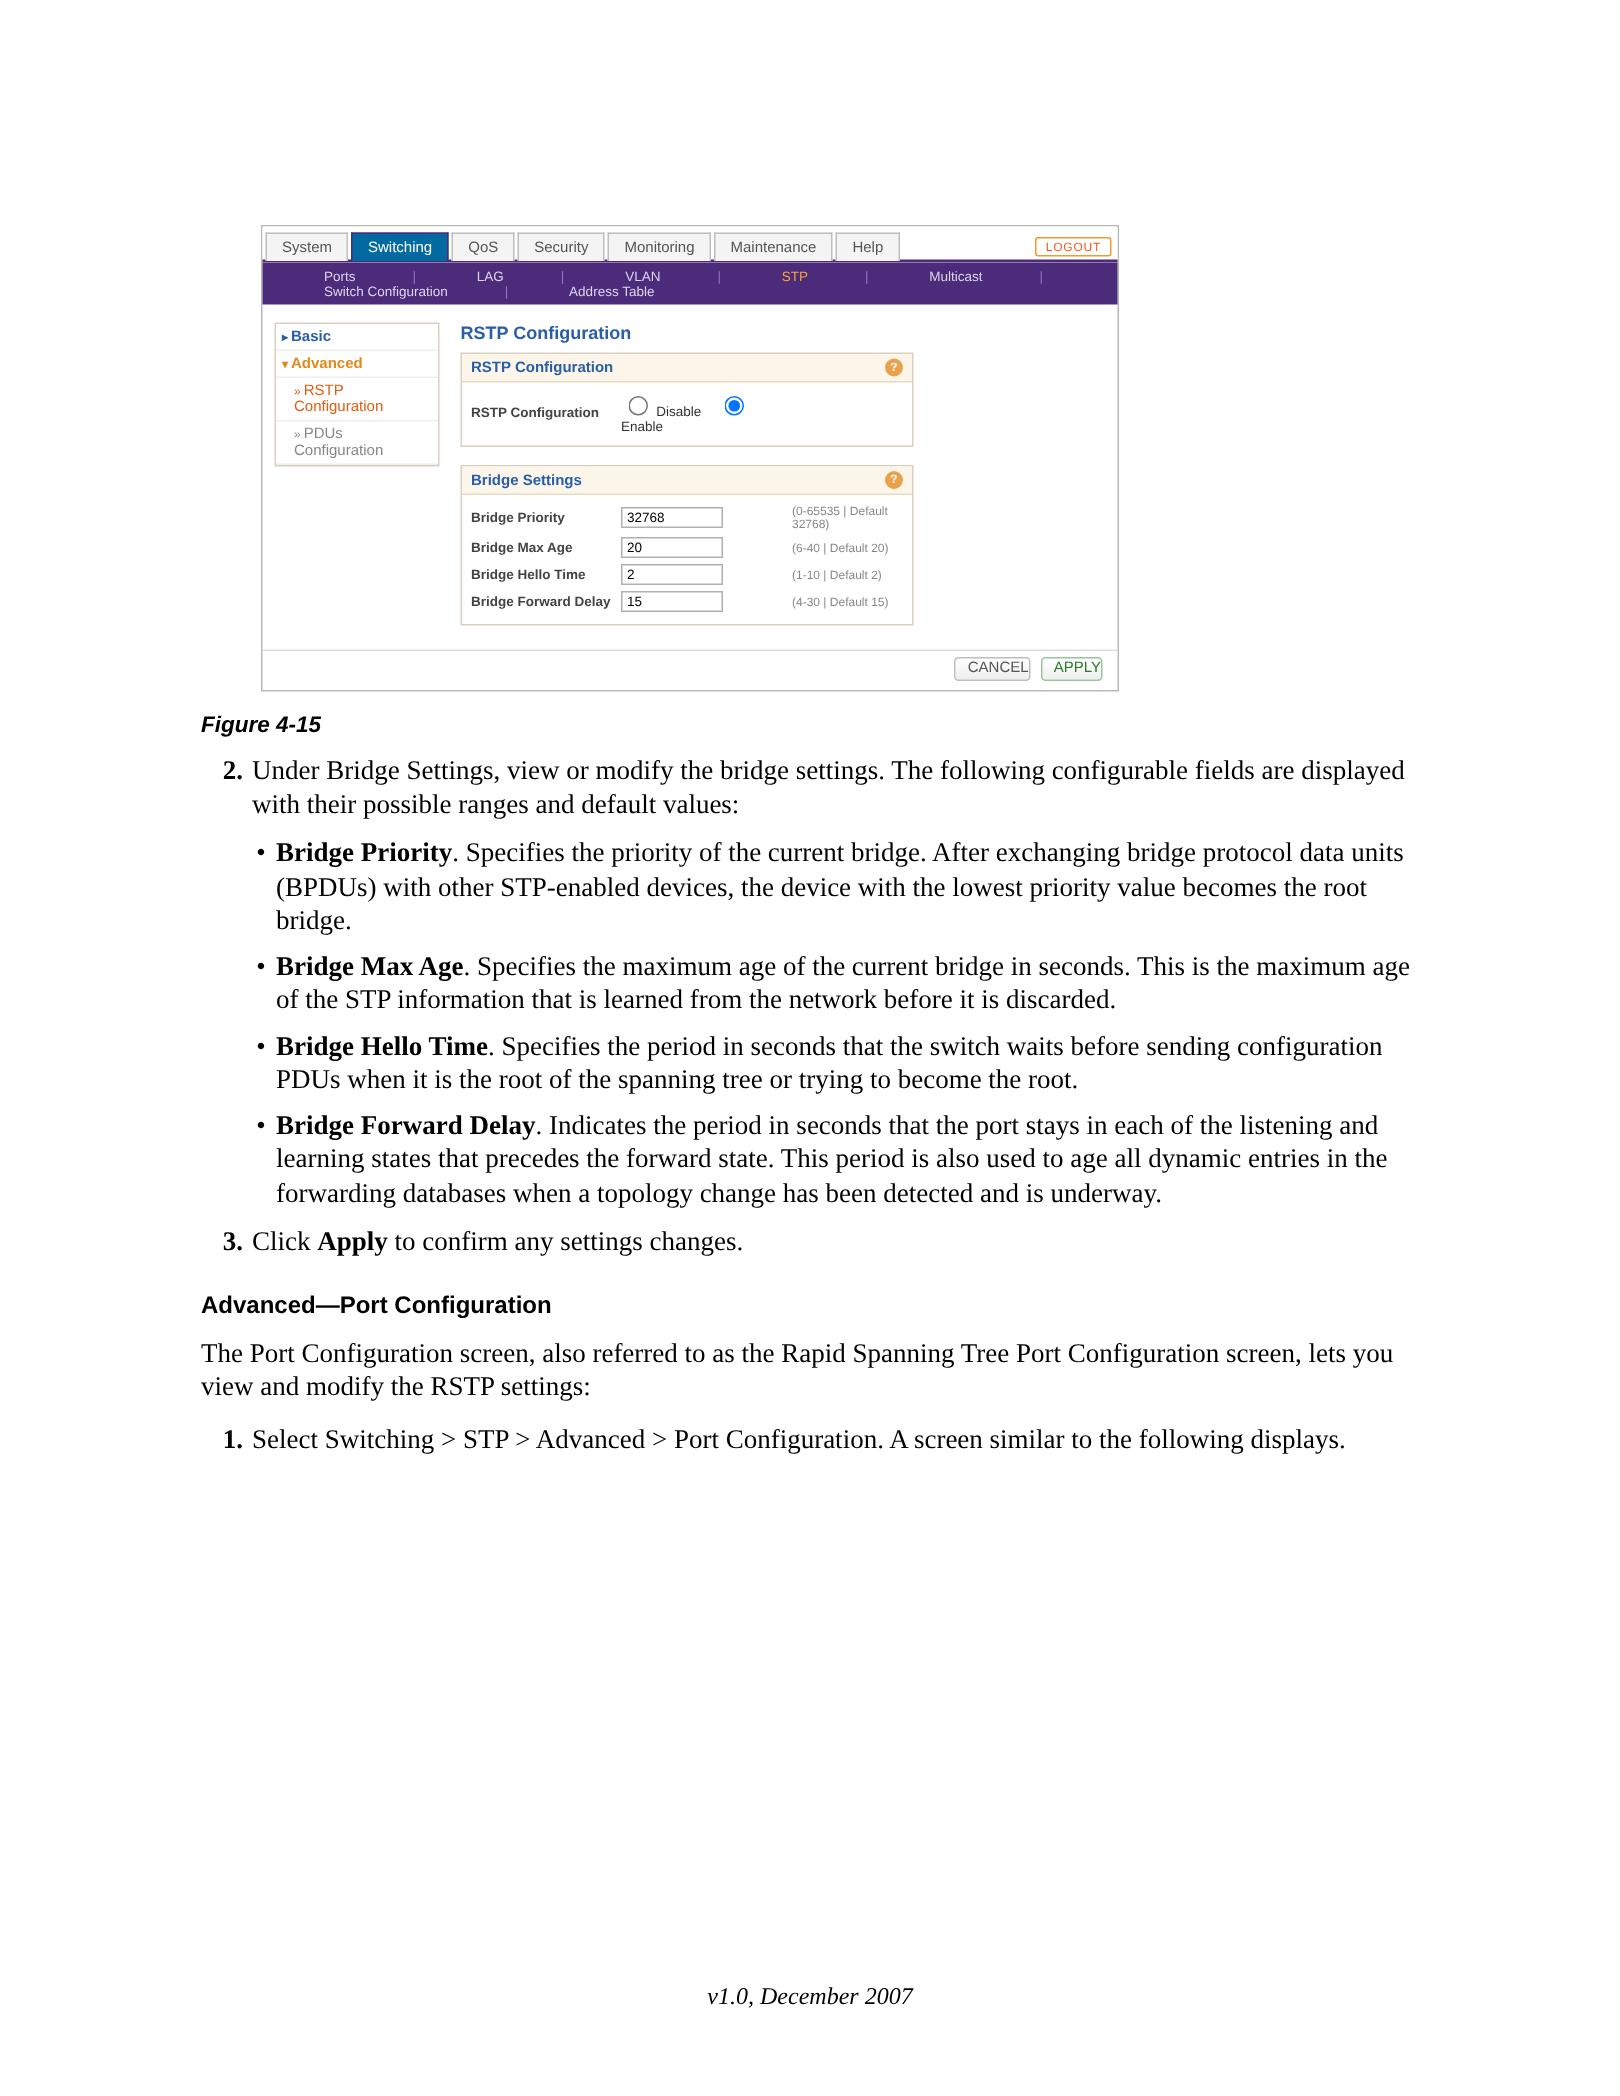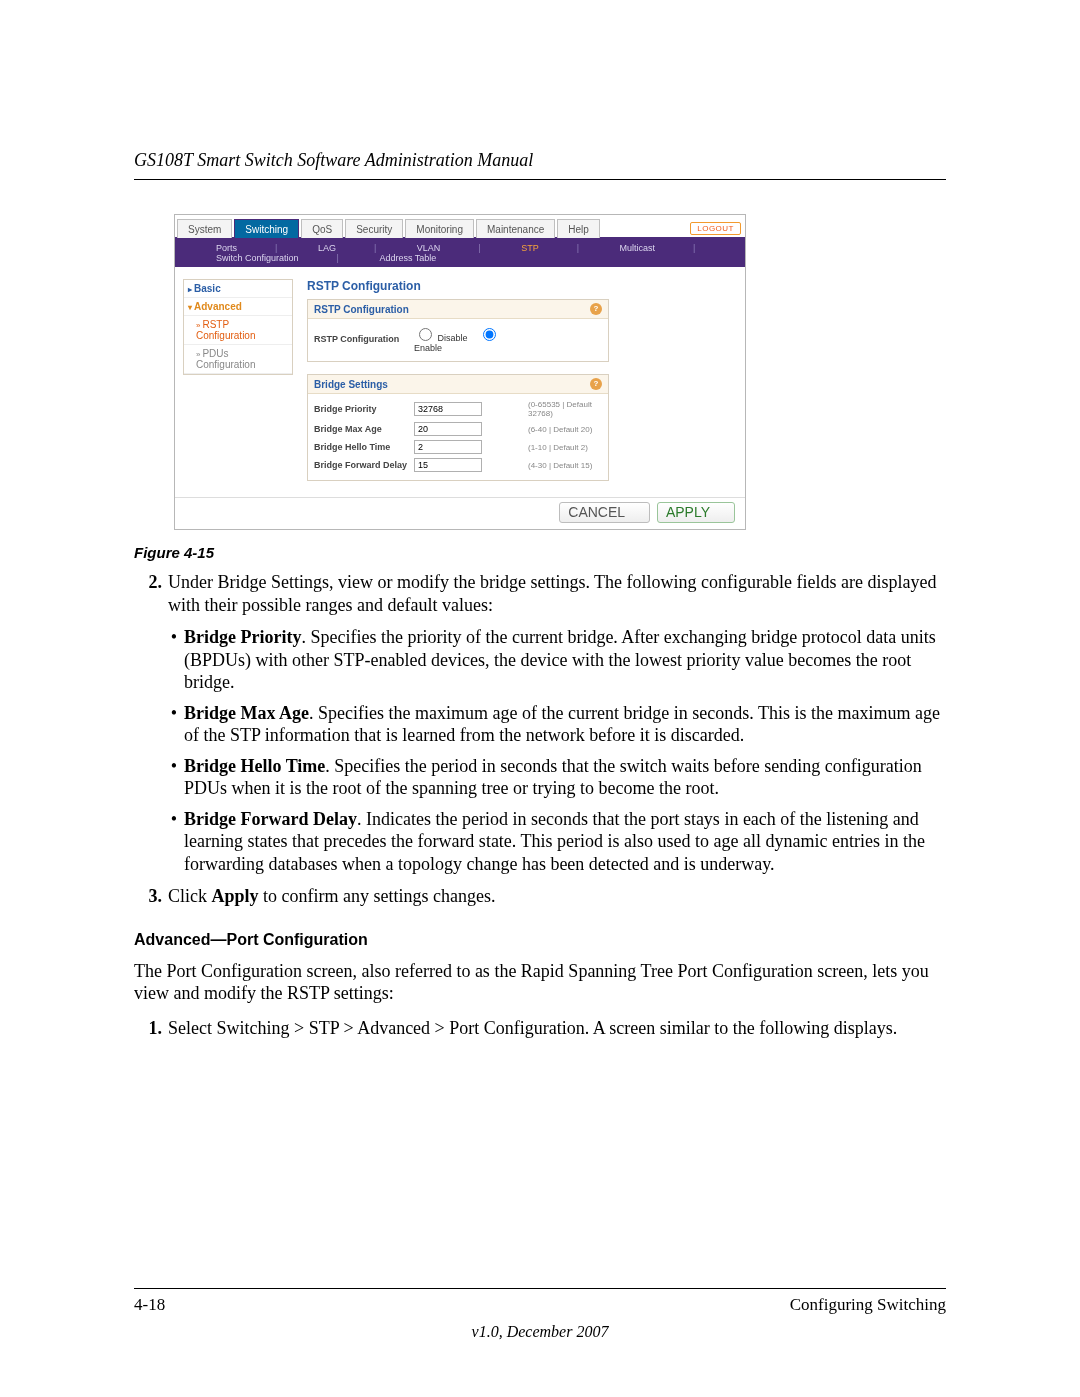--- a/index.html
+++ b/index.html
@@ -153,22 +153,22 @@
   .ui-footer {
     border-top: 1px solid #ddd;
     text-align: right;
     padding: 4px 10px 6px 10px;
   }
   .pill-btn {
     display: inline-block;
     border: 1px solid #bdbdbd;
     border-radius: 3px;
     background: linear-gradient(#fff, #eee);
-    padding: 1px 24px 2px 8px;
-    font-size: 14px;
+    padding: 1px 0 2px 8px;
+    font-size: 10px;
     color: #555;
     margin-left: 4px;
   }
   .pill-btn.apply { color: #2b7a2b; border-color: #9ac59a; }
 
   .fig-caption {
     font-family: Arial, Helvetica, sans-serif;
     font-weight: bold;
     font-size: 15px;
     margin: 14px 0 10px 0;
@@ -208,21 +208,20 @@
     font-style: italic;
     font-size: 16px;
   }
   b { font-weight: bold; }
 </style>
 </head>
 <body>
 
 <div class="page">
 
-  <div class="doc-header">GS108T Smart Switch Software Administration Manual</div>
 
   <div class="figure-wrap">
     <div class="switch-ui">
 
       <div class="tabs-row">
         <div class="tab">System</div>
         <div class="tab active">Switching</div>
         <div class="tab">QoS</div>
         <div class="tab">Security</div>
         <div class="tab">Monitoring</div>
@@ -357,18 +356,14 @@
     <div class="h2-section">Advanced—Port Configuration</div>
 
     <div style="margin-bottom:12px;">The Port Configuration screen, also referred to as the Rapid Spanning Tree Port Configuration screen, lets you view and modify the RSTP settings:</div>
 
     <div class="numbered">
       <div class="num">1.</div>
       <div class="txt">Select Switching &gt; STP &gt; Advanced &gt; Port Configuration. A screen similar to the following displays.</div>
     </div>
   </div>
 
-  <div class="doc-footer">
-    <span>4-18</span>
-    <span>Configuring Switching</span>
-  </div>
   <div class="doc-version">v1.0, December 2007</div>
 </div>
 
 </body></html>

